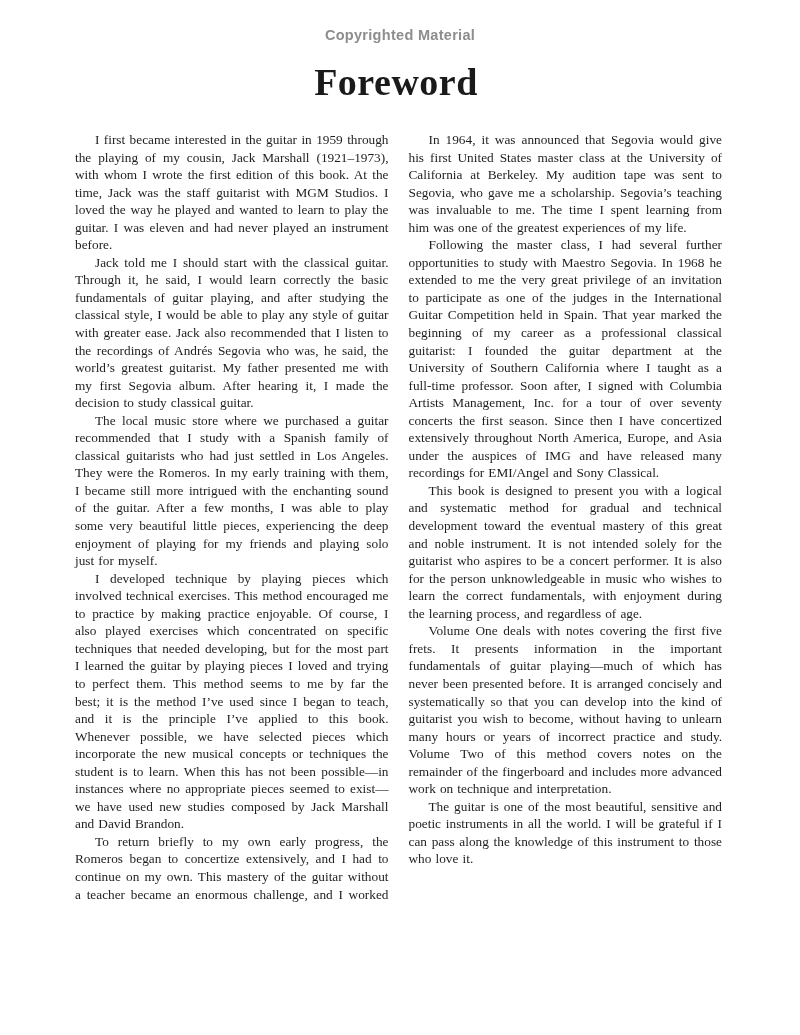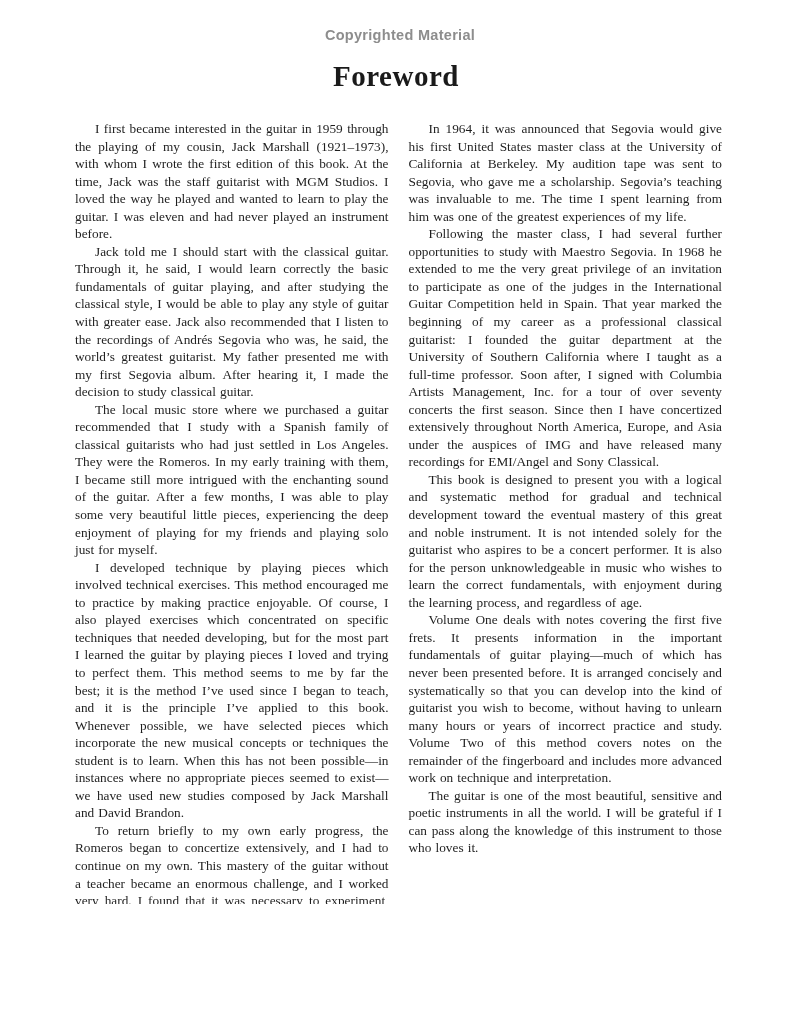--- a/index.html
+++ b/index.html
@@ -23,21 +23,21 @@
     font-size: 14.5px;
     letter-spacing: 0.3px;
   }
   .watermark.top {
     padding-top: 27px;
   }
   .page-title {
     text-align: center;
     font-family: "Liberation Serif", serif;
     font-weight: bold;
-    font-size: 29px;
+    font-size: 38px;
     color: #1a1a1a;
     margin: 17px 8px 0 0;
     letter-spacing: 0.5px;
   }
   .columns {
     display: flex;
     gap: 20px;
     padding: 0 78px 0 75px;
     margin-top: 27px;
   }
@@ -95,21 +95,21 @@
         <p>Jack told me I should start with the classical guitar. Through it, he said, I would learn correctly the basic fundamentals of guitar playing, and after studying the classical style, I would be able to play any style of guitar with greater ease. Jack also recommended that I listen to the recordings of Andrés Segovia who was, he said, the world’s greatest guitarist. My father presented me with my first Segovia album. After hearing it, I made the decision to study classical guitar.</p>
         <p>The local music store where we purchased a guitar recommended that I study with a Spanish family of classical guitarists who had just settled in Los Angeles. They were the Romeros. In my early training with them, I became still more intrigued with the enchanting sound of the guitar. After a few months, I was able to play some very beautiful little pieces, experiencing the deep enjoyment of playing for my friends and playing solo just for myself.</p>
         <p>I developed technique by playing pieces which involved technical exercises. This method encouraged me to practice by making practice enjoyable. Of course, I also played exercises which concentrated on specific techniques that needed developing, but for the most part I learned the guitar by playing pieces I loved and trying to perfect them. This method seems to me by far the best; it is the method I’ve used since I began to teach, and it is the principle I’ve applied to this book. Whenever possible, we have selected pieces which incorporate the new musical concepts or techniques the student is to learn. When this has not been possible—in instances where no appropriate pieces seemed to exist—we have used new studies composed by Jack Marshall and David Brandon.</p>
         <p>To return briefly to my own early progress, the Romeros began to concertize extensively, and I had to continue on my own. This mastery of the guitar without a teacher became an enormous challenge, and I worked very hard. I found that it was necessary to experiment, sometimes even to risk taking a step backward in order to make the next step forward possible. However, it was tremendously satisfying to try, day by day, to accomplish something and, little by little, to analyze and solve the problems that arose. Throughout this period, I relied heavily on the</p>
       </div>
     <div class="col" id="col-right">
         <p>In 1964, it was announced that Segovia would give his first United States master class at the University of California at Berkeley. My audition tape was sent to Segovia, who gave me a scholarship. Segovia’s teaching was invaluable to me. The time I spent learning from him was one of the greatest experiences of my life.</p>
         <p>Following the master class, I had several further opportunities to study with Maestro Segovia. In 1968 he extended to me the very great privilege of an invitation to participate as one of the judges in the International Guitar Competition held in Spain. That year marked the beginning of my career as a professional classical guitarist: I founded the guitar department at the University of Southern California where I taught as a full-time professor. Soon after, I signed with Columbia Artists Management, Inc. for a tour of over seventy concerts the first season. Since then I have concertized extensively throughout North America, Europe, and Asia under the auspices of IMG and have released many recordings for EMI/Angel and Sony Classical.</p>
         <p>This book is designed to present you with a logical and systematic method for gradual and technical development toward the eventual mastery of this great and noble instrument. It is not intended solely for the guitarist who aspires to be a concert performer. It is also for the person unknowledgeable in music who wishes to learn the correct fundamentals, with enjoyment during the learning process, and regardless of age.</p>
         <p>Volume One deals with notes covering the first five frets. It presents information in the important fundamentals of guitar playing—much of which has never been presented before. It is arranged concisely and systematically so that you can develop into the kind of guitarist you wish to become, without having to unlearn many hours or years of incorrect practice and study. Volume Two of this method covers notes on the remainder of the fingerboard and includes more advanced work on technique and interpretation.</p>
-        <p>The guitar is one of the most beautiful, sensitive and poetic instruments in all the world. I will be grateful if I can pass along the knowledge of this instrument to those who loves it.</p>
+        <p>The guitar is one of the most beautiful, sensitive and poetic instruments in all the world. I will be grateful if I can pass along the knowledge of this instrument to those who love it.</p>
       </div>
   </div>
 
   <div class="page-footer">
     <div class="watermark bottom">Copyrighted Material</div>
     <span class="page-number">7</span>
   </div>
 
 </div>
 

